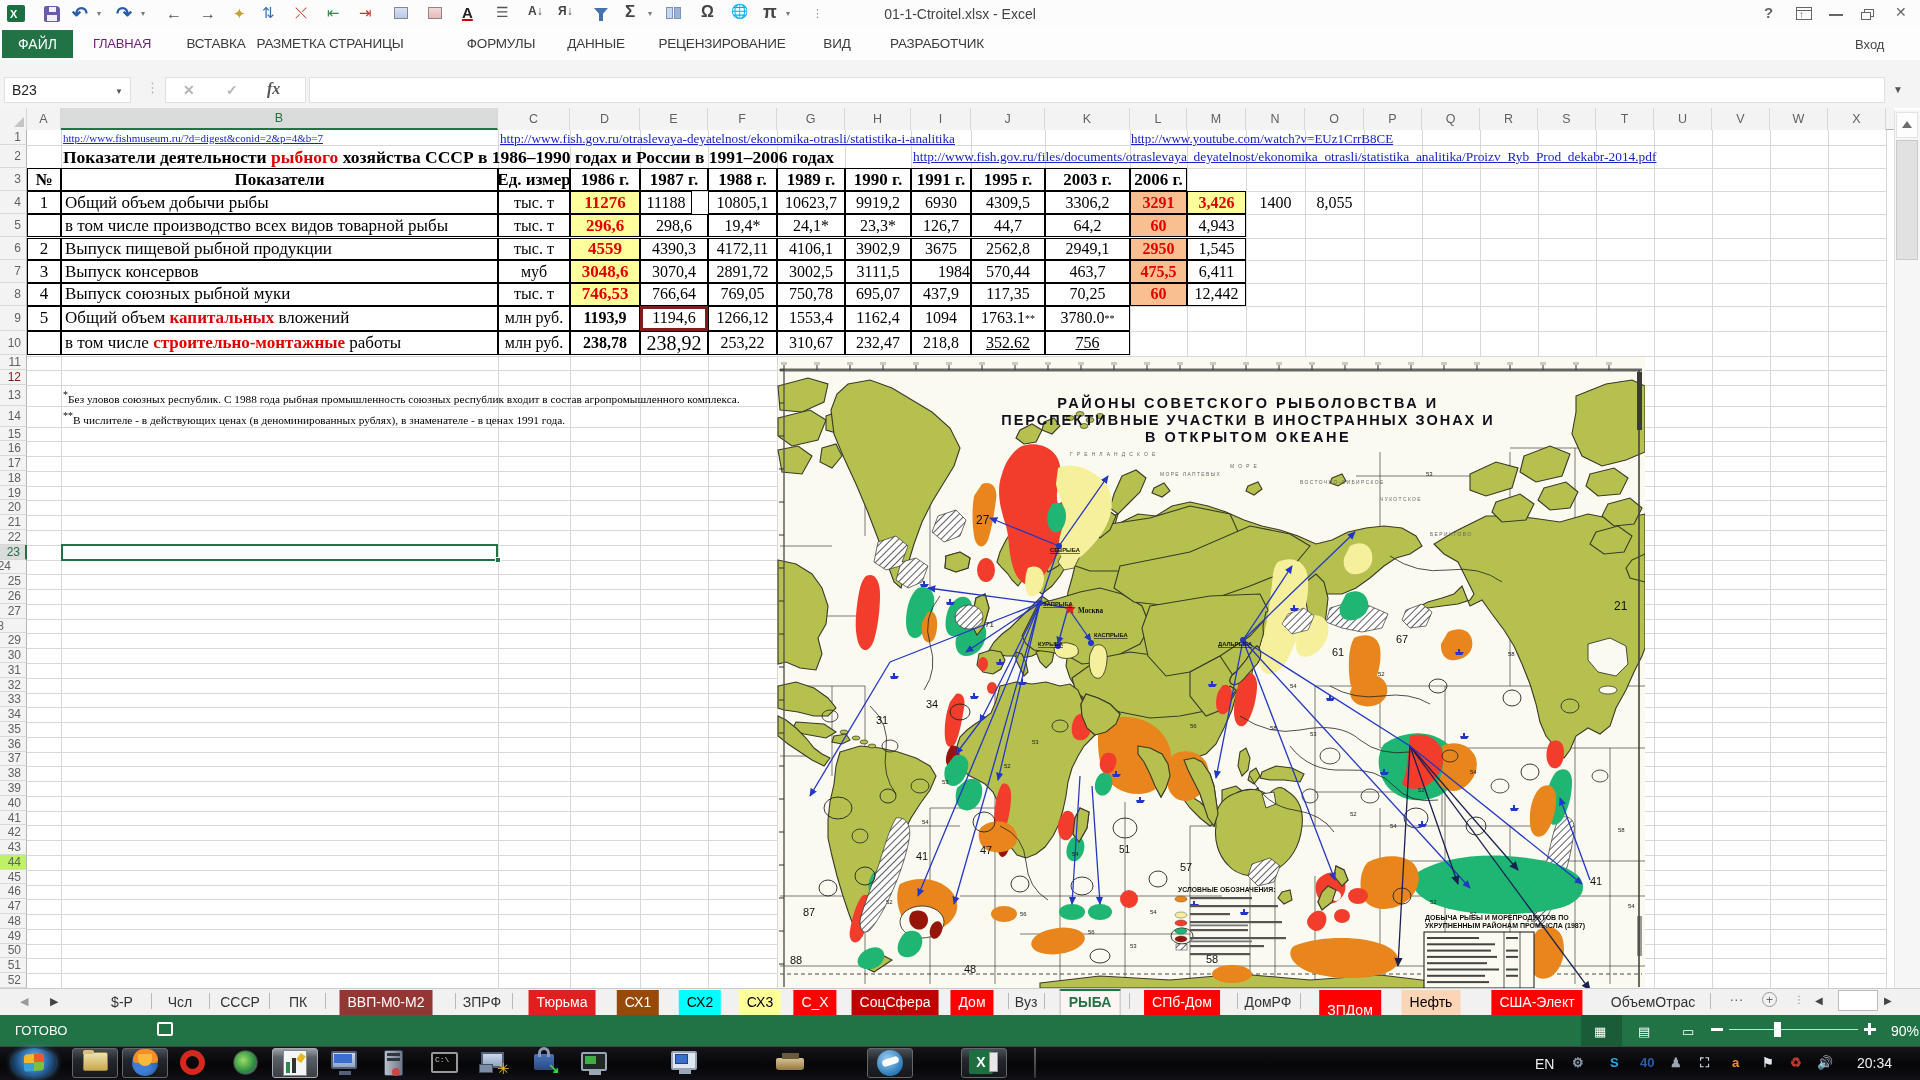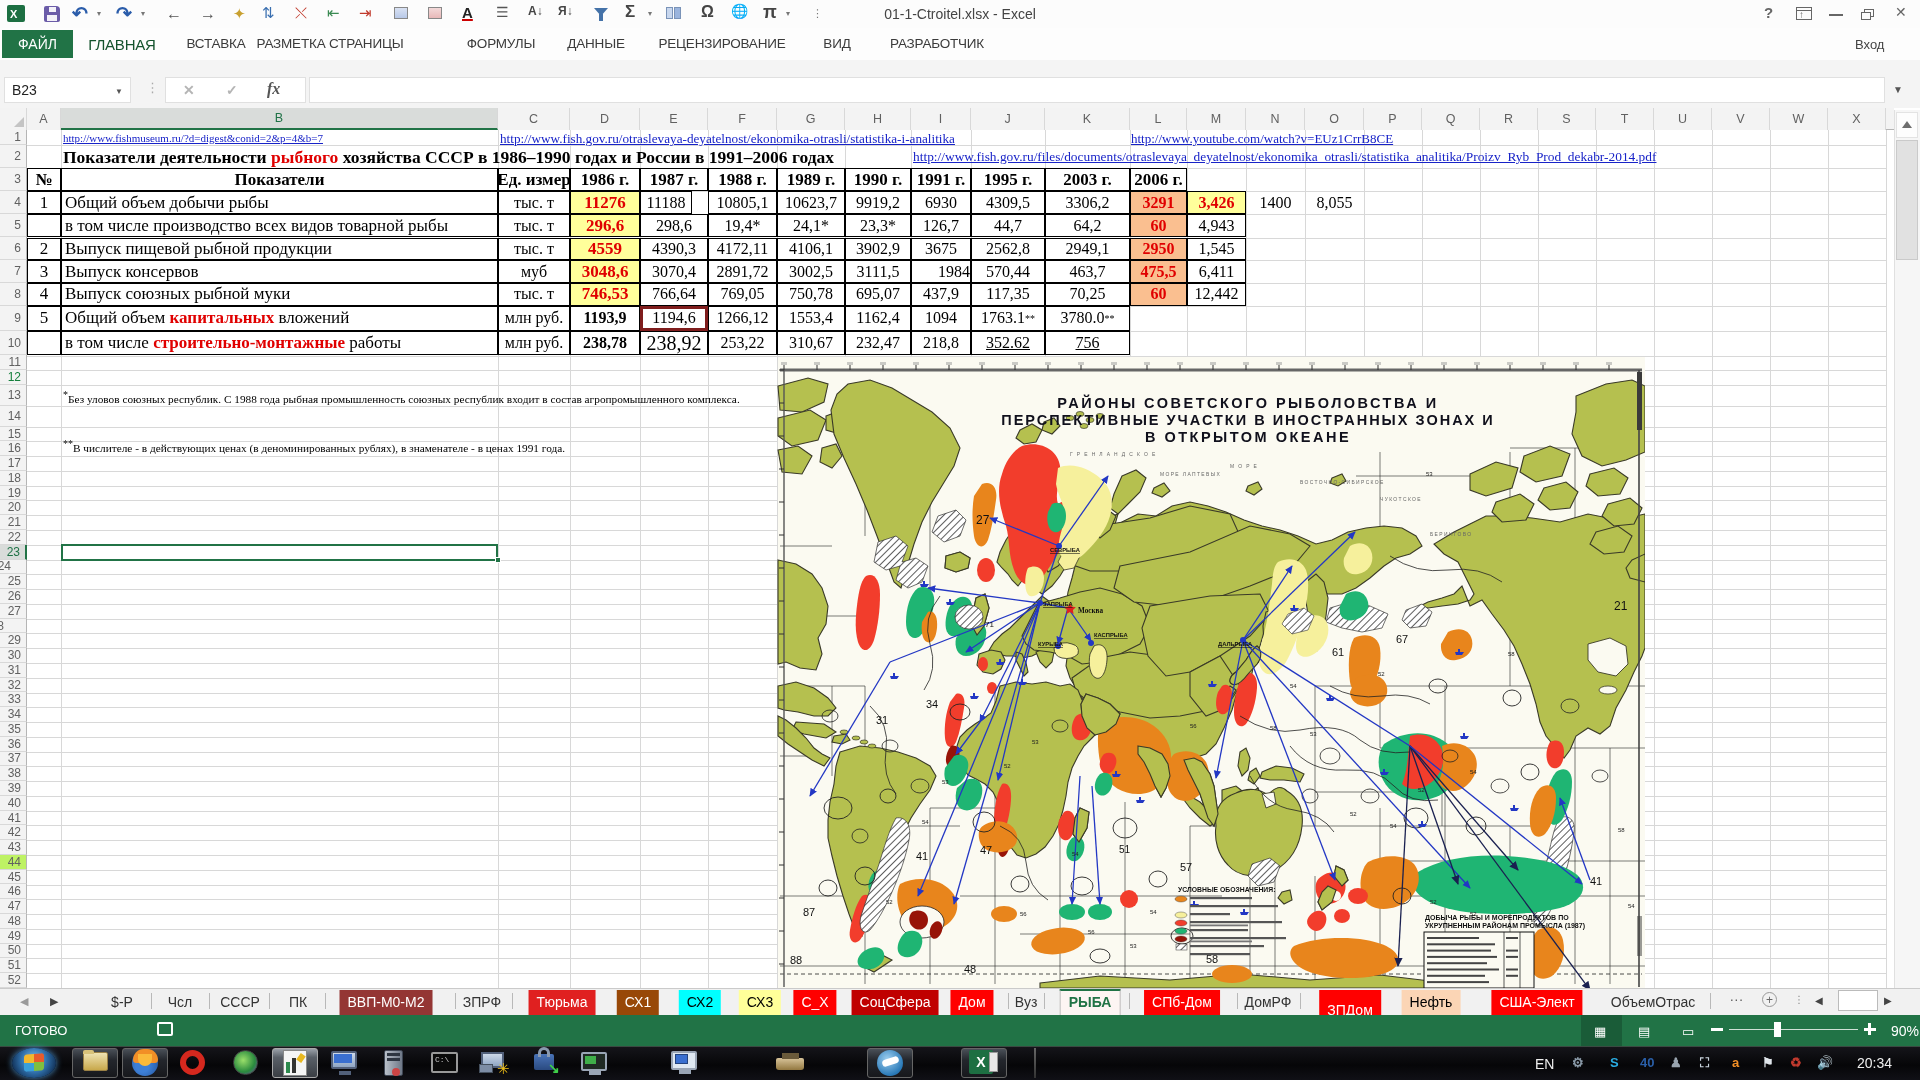--- a/index.html
+++ b/index.html
@@ -52,21 +52,21 @@
 <div class="ab" style="left:1796,px;top:7px;"></div>
 <div class="ab" style="left:1796px;top:7px;width:16px;height:13px;border:1px solid #666;"></div>
 <div class="ab" style="left:1796px;top:7px;width:16px;height:4px;border-bottom:1px solid #666;"></div>
 <div class="ab" style="left:1799px;top:10px;font-family:'Liberation Sans';font-size:10px;color:#666;font-weight:bold;line-height:1;">↑</div>
 <div class="ab" style="left:1829px;top:14px;width:14px;height:2px;background:#666;"></div>
 <div class="ab" style="left:1864px;top:9px;width:10px;height:8px;border:1px solid #666;background:#fcfcfc;"></div>
 <div class="ab" style="left:1861px;top:12px;width:10px;height:8px;border:1px solid #666;background:#fcfcfc;"></div>
 <div class="ab" style="left:1895px;top:5px;font-family:'Liberation Sans';font-size:14px;color:#666;font-weight:normal;line-height:1;">✕</div>
 <div class="ab" style="left:0;top:28px;width:1920px;height:32px;background:#fdfdfd;"></div>
 <div class="ab" style="left:2px;top:30px;width:71px;height:28px;background:#217346;color:#fff;font-size:14px;display:flex;align-items:center;justify-content:center;">ФАЙЛ</div>
-<div class="ab" style="left:122px;top:36px;transform:translateX(-50%);font-size:15px;color:#14532d;letter-spacing:-0.2px;">ГЛАВНАЯ</div>
+<div class="ab" style="left:122px;top:36px;transform:translateX(-50%);font-size:13px;color:#701a75;letter-spacing:-0.2px;">ГЛАВНАЯ</div>
 <div class="ab" style="left:216px;top:36px;transform:translateX(-50%);font-size:13.5px;color:#3b3b3b;letter-spacing:-0.2px;">ВСТАВКА</div>
 <div class="ab" style="left:330px;top:36px;transform:translateX(-50%);font-size:13.5px;color:#3b3b3b;letter-spacing:-0.2px;">РАЗМЕТКА СТРАНИЦЫ</div>
 <div class="ab" style="left:501px;top:36px;transform:translateX(-50%);font-size:13.5px;color:#3b3b3b;letter-spacing:-0.2px;">ФОРМУЛЫ</div>
 <div class="ab" style="left:596px;top:36px;transform:translateX(-50%);font-size:13.5px;color:#3b3b3b;letter-spacing:-0.2px;">ДАННЫЕ</div>
 <div class="ab" style="left:722px;top:36px;transform:translateX(-50%);font-size:13.5px;color:#3b3b3b;letter-spacing:-0.2px;">РЕЦЕНЗИРОВАНИЕ</div>
 <div class="ab" style="left:837px;top:36px;transform:translateX(-50%);font-size:13.5px;color:#3b3b3b;letter-spacing:-0.2px;">ВИД</div>
 <div class="ab" style="left:937px;top:36px;transform:translateX(-50%);font-size:13.5px;color:#3b3b3b;letter-spacing:-0.2px;">РАЗРАБОТЧИК</div>
 <div class="ab" style="left:1855px;top:37px;font-size:13px;color:#444;">Вход</div>
 <div class="ab" style="left:0;top:60px;width:1920px;height:48px;background:#f4f4f4;"></div>
 <div class="ab" style="left:4px;top:77px;width:127px;height:26px;background:#fff;border:1px solid #e0e0e0;"></div>
@@ -188,21 +188,21 @@
 <div class="hdr" style="left:0;top:144.5px;width:27px;height:23.5px;background:#f3f3f3;color:#616161;border-right:1px solid #b5b5b5;border-bottom:1px solid #d8d8d8;font-size:12px;justify-content:flex-end;padding-right:5px;">2</div>
 <div class="hdr" style="left:0;top:168.0px;width:27px;height:23.4px;background:#f3f3f3;color:#616161;border-right:1px solid #b5b5b5;border-bottom:1px solid #d8d8d8;font-size:12px;justify-content:flex-end;padding-right:5px;">3</div>
 <div class="hdr" style="left:0;top:191.4px;width:27px;height:22.7px;background:#f3f3f3;color:#616161;border-right:1px solid #b5b5b5;border-bottom:1px solid #d8d8d8;font-size:12px;justify-content:flex-end;padding-right:5px;">4</div>
 <div class="hdr" style="left:0;top:214.1px;width:27px;height:23.4px;background:#f3f3f3;color:#616161;border-right:1px solid #b5b5b5;border-bottom:1px solid #d8d8d8;font-size:12px;justify-content:flex-end;padding-right:5px;">5</div>
 <div class="hdr" style="left:0;top:237.5px;width:27px;height:22.9px;background:#f3f3f3;color:#616161;border-right:1px solid #b5b5b5;border-bottom:1px solid #d8d8d8;font-size:12px;justify-content:flex-end;padding-right:5px;">6</div>
 <div class="hdr" style="left:0;top:260.4px;width:27px;height:22.5px;background:#f3f3f3;color:#616161;border-right:1px solid #b5b5b5;border-bottom:1px solid #d8d8d8;font-size:12px;justify-content:flex-end;padding-right:5px;">7</div>
 <div class="hdr" style="left:0;top:282.9px;width:27px;height:23.2px;background:#f3f3f3;color:#616161;border-right:1px solid #b5b5b5;border-bottom:1px solid #d8d8d8;font-size:12px;justify-content:flex-end;padding-right:5px;">8</div>
 <div class="hdr" style="left:0;top:306.1px;width:27px;height:24.6px;background:#f3f3f3;color:#616161;border-right:1px solid #b5b5b5;border-bottom:1px solid #d8d8d8;font-size:12px;justify-content:flex-end;padding-right:5px;">9</div>
 <div class="hdr" style="left:0;top:330.7px;width:27px;height:24.8px;background:#f3f3f3;color:#616161;border-right:1px solid #b5b5b5;border-bottom:1px solid #d8d8d8;font-size:12px;justify-content:flex-end;padding-right:5px;">10</div>
 <div class="hdr" style="left:0;top:355.5px;width:27px;height:14.8px;background:#f3f3f3;color:#616161;border-right:1px solid #b5b5b5;border-bottom:1px solid #d8d8d8;font-size:12px;justify-content:flex-end;padding-right:5px;">11</div>
-<div class="hdr" style="left:0;top:370.3px;width:27px;height:14.9px;background:#f3f3f3;color:#15803d;border-right:1px solid #b5b5b5;border-bottom:1px solid #d8d8d8;font-size:12px;justify-content:flex-end;padding-right:5px;">12</div>
+<div class="hdr" style="left:0;top:370.3px;width:27px;height:14.9px;background:#f3f3f3;color:#7f1d1d;border-right:1px solid #b5b5b5;border-bottom:1px solid #d8d8d8;font-size:12px;justify-content:flex-end;padding-right:5px;">12</div>
 <div class="hdr" style="left:0;top:385.2px;width:27px;height:21.1px;background:#f3f3f3;color:#616161;border-right:1px solid #b5b5b5;border-bottom:1px solid #d8d8d8;font-size:12px;justify-content:flex-end;padding-right:5px;">13</div>
 <div class="hdr" style="left:0;top:406.3px;width:27px;height:20.3px;background:#f3f3f3;color:#616161;border-right:1px solid #b5b5b5;border-bottom:1px solid #d8d8d8;font-size:12px;justify-content:flex-end;padding-right:5px;">14</div>
 <div class="hdr" style="left:0;top:426.6px;width:27px;height:14.8px;background:#f3f3f3;color:#616161;border-right:1px solid #b5b5b5;border-bottom:1px solid #d8d8d8;font-size:12px;justify-content:flex-end;padding-right:5px;">15</div>
 <div class="hdr" style="left:0;top:441.4px;width:27px;height:14.8px;background:#f3f3f3;color:#616161;border-right:1px solid #b5b5b5;border-bottom:1px solid #d8d8d8;font-size:12px;justify-content:flex-end;padding-right:5px;">16</div>
 <div class="hdr" style="left:0;top:456.1px;width:27px;height:14.8px;background:#f3f3f3;color:#616161;border-right:1px solid #b5b5b5;border-bottom:1px solid #d8d8d8;font-size:12px;justify-content:flex-end;padding-right:5px;">17</div>
 <div class="hdr" style="left:0;top:470.9px;width:27px;height:14.8px;background:#f3f3f3;color:#616161;border-right:1px solid #b5b5b5;border-bottom:1px solid #d8d8d8;font-size:12px;justify-content:flex-end;padding-right:5px;">18</div>
 <div class="hdr" style="left:0;top:485.7px;width:27px;height:14.8px;background:#f3f3f3;color:#616161;border-right:1px solid #b5b5b5;border-bottom:1px solid #d8d8d8;font-size:12px;justify-content:flex-end;padding-right:5px;">19</div>
 <div class="hdr" style="left:0;top:500.4px;width:27px;height:14.8px;background:#f3f3f3;color:#616161;border-right:1px solid #b5b5b5;border-bottom:1px solid #d8d8d8;font-size:12px;justify-content:flex-end;padding-right:5px;">20</div>
 <div class="hdr" style="left:0;top:515.2px;width:27px;height:14.8px;background:#f3f3f3;color:#616161;border-right:1px solid #b5b5b5;border-bottom:1px solid #d8d8d8;font-size:12px;justify-content:flex-end;padding-right:5px;">21</div>
 <div class="hdr" style="left:0;top:530.0px;width:27px;height:14.8px;background:#f3f3f3;color:#616161;border-right:1px solid #b5b5b5;border-bottom:1px solid #d8d8d8;font-size:12px;justify-content:flex-end;padding-right:5px;">22</div>
@@ -344,21 +344,21 @@
 <div class="cell" style="left:777px;top:330.7px;width:68px;height:24.8px;border:1px solid #000;font-size:16px;">310,67</div>
 <div class="cell" style="left:845px;top:330.7px;width:66px;height:24.8px;border:1px solid #000;font-size:16px;">232,47</div>
 <div class="cell" style="left:911px;top:330.7px;width:60px;height:24.8px;border:1px solid #000;font-size:16px;">218,8</div>
 <div class="cell" style="left:971px;top:330.7px;width:74px;height:24.8px;border:1px solid #000;font-size:16px;">
     <span style="text-decoration:underline;">352.62</span>
   </div>
 <div class="cell" style="left:1045px;top:330.7px;width:85px;height:24.8px;border:1px solid #000;font-size:16px;">
     <span style="text-decoration:underline;">756</span>
   </div>
 <div class="ab ser" style="left:63px;top:389px;font-size:11.3px;white-space:nowrap;"><sup style="font-size:10px;">*</sup>Без уловов союзных республик. С 1988 года рыбная промышленность союзных республик входит в состав агропромышленного комплекса.</div>
-<div class="ab ser" style="left:63px;top:410px;font-size:11.3px;white-space:nowrap;margin-top:28px;"><sup style="font-size:10px;">**</sup>В числителе - в действующих ценах (в деноминированных рублях), в знаменателе - в ценах 1991 года.</div>
+<div class="ab ser" style="left:63px;top:410px;font-size:11.3px;white-space:nowrap;"><sup style="font-size:10px;">**</sup>В числителе - в действующих ценах (в деноминированных рублях), в знаменателе - в ценах 1991 года.</div>
 <div class="ab" style="left:61px;top:543.8px;width:437px;height:16.8px;border:2px solid #217346;"></div>
 <div class="ab" style="left:495px;top:556.5px;width:6px;height:6px;background:#217346;border:1px solid #fff;"></div>
 <svg class="ab" style="left:770px;top:356px;" width="875" height="632" viewBox="0 0 875 632">
 <defs>
 <pattern id="hat" width="5" height="5" patternUnits="userSpaceOnUse" patternTransform="rotate(45)">
         <rect width="5" height="5" fill="#fff"></rect>
         <line x1="0" y1="0" x2="0" y2="5" stroke="#333" stroke-width="1.6"></line>
       </pattern>
 <marker id="ah" viewBox="0 0 10 10" refX="8" refY="5" markerWidth="7" markerHeight="7" orient="auto-start-reverse">
         <path d="M0,1 L9,5 L0,9 z" fill="#2337c4"></path>

